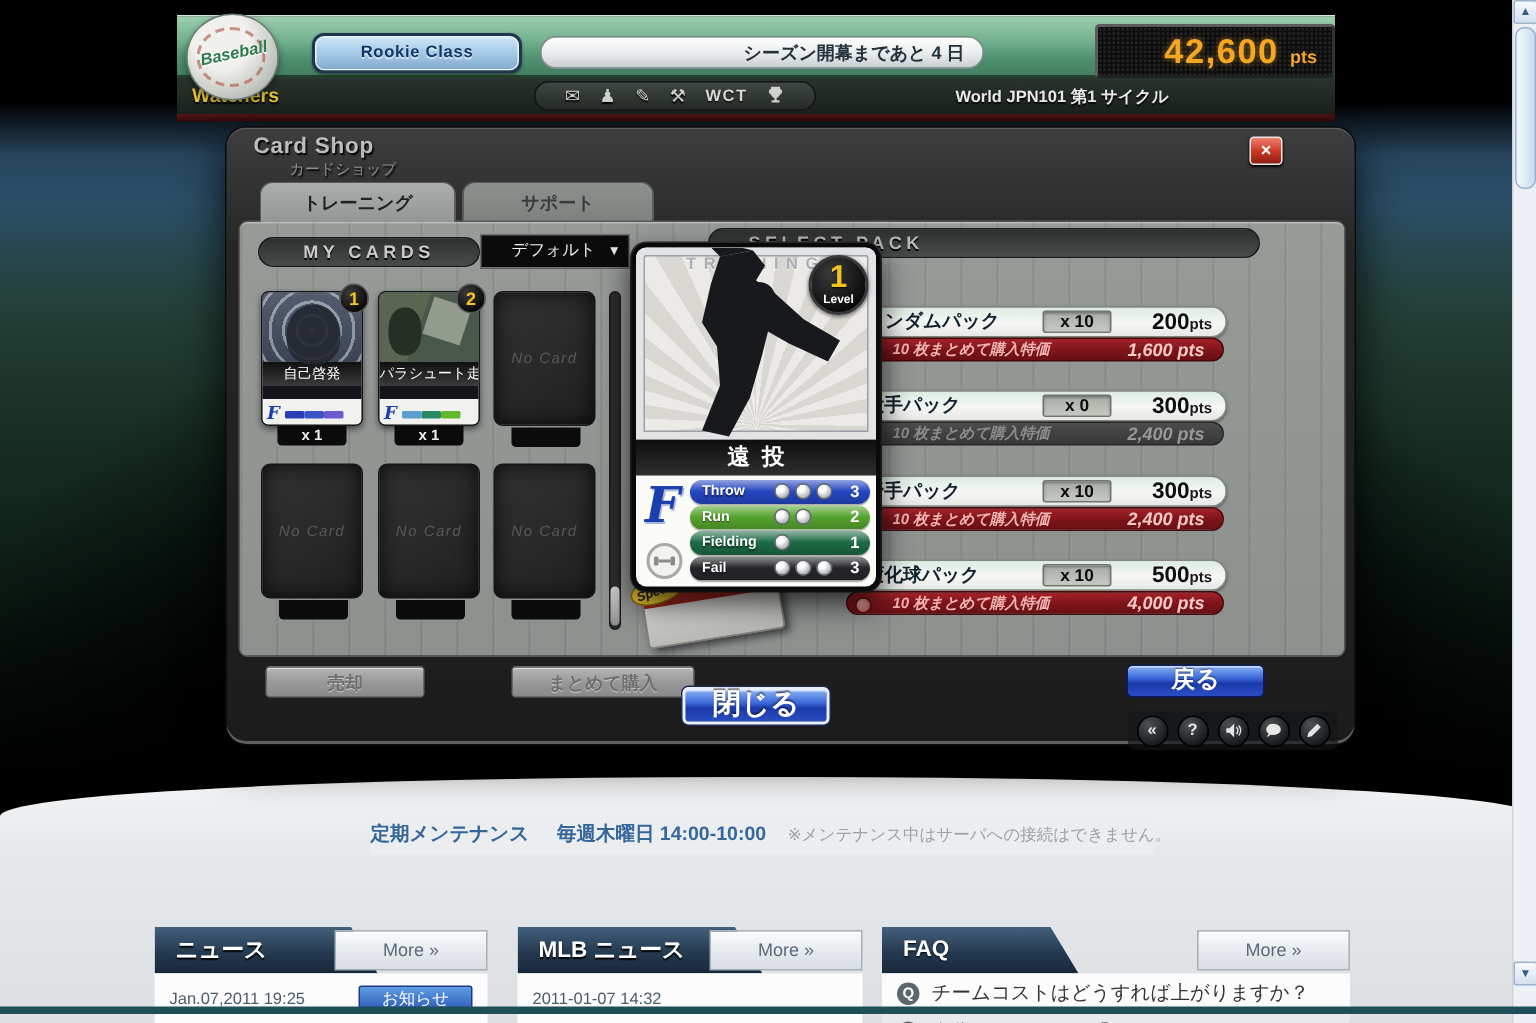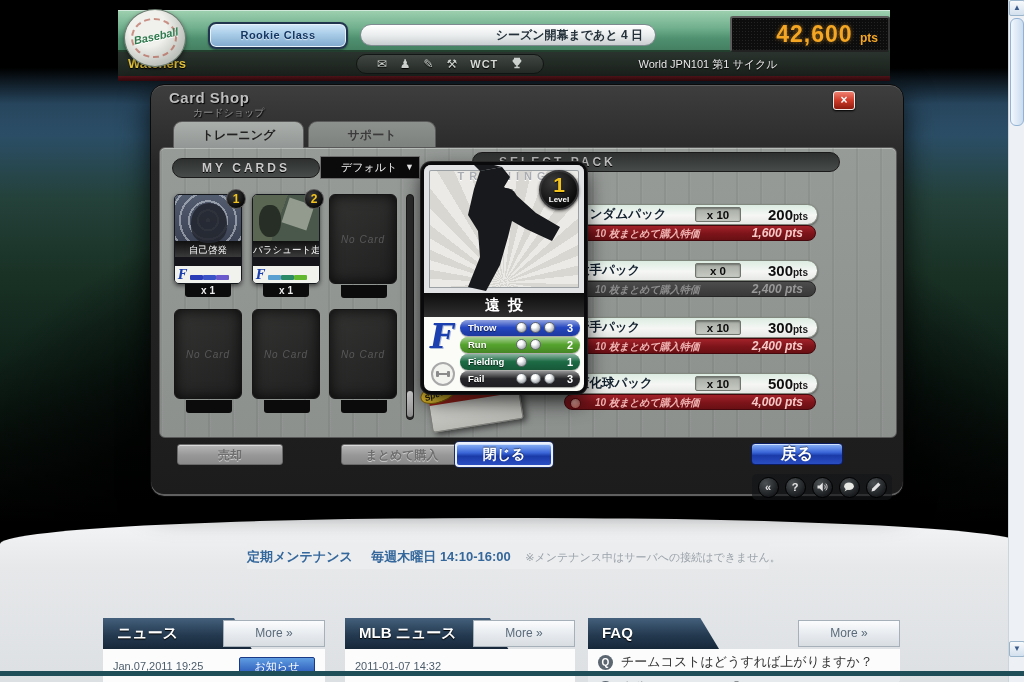--- a/index.html
+++ b/index.html
@@ -37,21 +37,21 @@
   .pts-unit{font-size:12px;font-weight:bold;color:#f5a623;margin-left:3px;}
 
   .subbar{position:absolute;left:118px;top:52px;width:772px;height:24px;z-index:9;
     background:linear-gradient(180deg,#2a332d 0%,#1b221d 100%);}
   .watchers{position:absolute;left:10px;top:4px;font-size:13px;font-weight:bold;color:#e3c23b;text-shadow:0 1px 1px #000;}
   .iconbox{position:absolute;left:238px;top:2px;width:188px;height:20px;border-radius:10px;
     background:linear-gradient(180deg,#404641 0%,#262c27 100%);border:1px solid #121614;
     display:flex;align-items:center;justify-content:center;gap:13px;}
   .mini-ic{font-size:12px;color:#cfd4d0;text-shadow:0 1px 1px #000;line-height:1;}
   .mini-wct{font-size:11px;font-weight:bold;color:#d8dcd8;letter-spacing:1px;text-shadow:0 1px 1px #000;}
-  .world-label{position:absolute;left:440px;top:5px;width:300px;text-align:center;font-size:11px;color:#ececec;text-shadow:0 1px 1px #000;}
+  .world-label{position:absolute;left:440px;top:5px;width:300px;text-align:center;font-size:11px;color:#ececec;text-shadow:0 1px 1px #000;font-weight:bold;}
   .redstrip{position:absolute;left:118px;top:76px;width:772px;height:5px;background:linear-gradient(180deg,#55141a,#32090d);z-index:8;}
 
   
   .dialog{position:absolute;left:150px;top:84px;width:754px;height:413px;z-index:20;
     background:linear-gradient(180deg,#3e3e3e 0%,#262626 20%,#1c1c1c 100%);
     border:1px solid #0a0a0a;border-radius:14px;
     box-shadow:inset 0 1px 0 #5c5c5c, inset 0 -2px 0 #606060, 0 10px 30px rgba(0,0,0,.8);}
   .dlg-title{position:absolute;left:18px;top:4px;font-size:15px;font-weight:bold;color:#bdbdbd;text-shadow:1px 1px 1px #000;letter-spacing:.5px;}
   .dlg-sub{position:absolute;left:42px;top:21px;font-size:10px;color:#8e8e8e;text-shadow:1px 1px 1px #000;}
   .dlg-close{position:absolute;left:682px;top:6px;width:22px;height:19px;border-radius:3px;
@@ -168,21 +168,21 @@
   .special .star{position:absolute;left:-8px;top:-7px;width:38px;height:19px;border-radius:50%;transform:rotate(-10deg);
     background:radial-gradient(circle at 40% 35%,#f8df4a,#e4ad12);border:1px solid #8a6a08;
     text-align:center;line-height:18px;font-size:8.5px;font-weight:bold;font-style:italic;color:#221a00;}
 
   
   .btn{position:absolute;text-align:center;font-weight:bold;border-radius:3px;}
   .btn-gray{background:linear-gradient(180deg,#b7b7b7 0%,#979797 55%,#8a8a8a 100%);
     border:1px solid #696969;color:#6e6e6e;font-size:12px;text-shadow:0 1px 0 #cecece;box-shadow:inset 0 1px 0 #dadada;}
   .btn-blue{background:linear-gradient(180deg,#8ab2f4 0%,#3a66d8 42%,#1a3aa8 58%,#2a4ec2 100%);
     border:1px solid #0c1c60;color:#fff;font-size:16px;text-shadow:0 -1px 1px rgba(0,0,0,.5);box-shadow:inset 0 1px 0 #cfe0ff;border-radius:4px;}
-  .btn-primary{border:2px solid #e9f0fb;box-shadow:0 0 0 1px #1a2a5a,inset 0 1px 0 #cfe0ff;font-size:14px;}
+  .btn-primary{border:2px solid #e9f0fb;box-shadow:0 0 0 1px #1a2a5a,inset 0 1px 0 #cfe0ff;font-size:19px;margin-top:16px;}
 
   
   .quickbar{position:absolute;left:752px;top:474px;width:140px;height:26px;z-index:80;
     background:rgba(18,22,24,.65);border-radius:5px;display:flex;align-items:center;justify-content:center;gap:6px;}
   .qbtn{width:21px;height:21px;border-radius:50%;border:1px solid #000;
     background:radial-gradient(circle at 35% 28%,#4c5154,#15171a 78%);
     color:#e4e4e4;font-size:11px;font-weight:bold;text-align:center;line-height:19px;
     display:flex;align-items:center;justify-content:center;}
 
   
@@ -455,21 +455,21 @@
     <span class="qbtn">
         <svg width="12" height="12" viewBox="0 0 16 16">
           <path fill="#e4e4e4" d="M11 2l3 3-8 8-4 1 1-4z"></path>
         </svg>
       </span>
   </div>
 
   <div class="webpage">
     <div class="maint">
       <span class="m1">定期メンテナンス</span>
-      <span class="m2">毎週木曜日 14:10-16:00</span>
+      <span class="m2">毎週木曜日 14:00-10:00</span>
       <span class="m3">※メンテナンス中はサーバへの接続はできません。</span>
     </div>
 
     <div class="newscol" style="left:103px;width:222px;">
       <div class="nhead">
         <div class="nshape" style="clip-path:polygon(0 0,59% 0,67% 100%,0 100%);"></div>
         <span class="ntitle">ニュース</span>
         <div class="more-btn">More »</div>
       </div>
       <div class="nbody">

